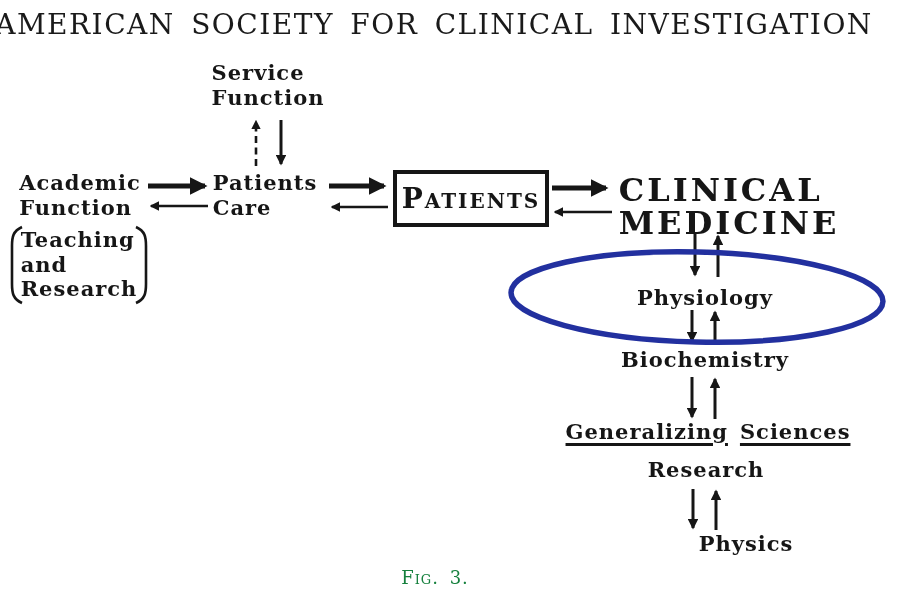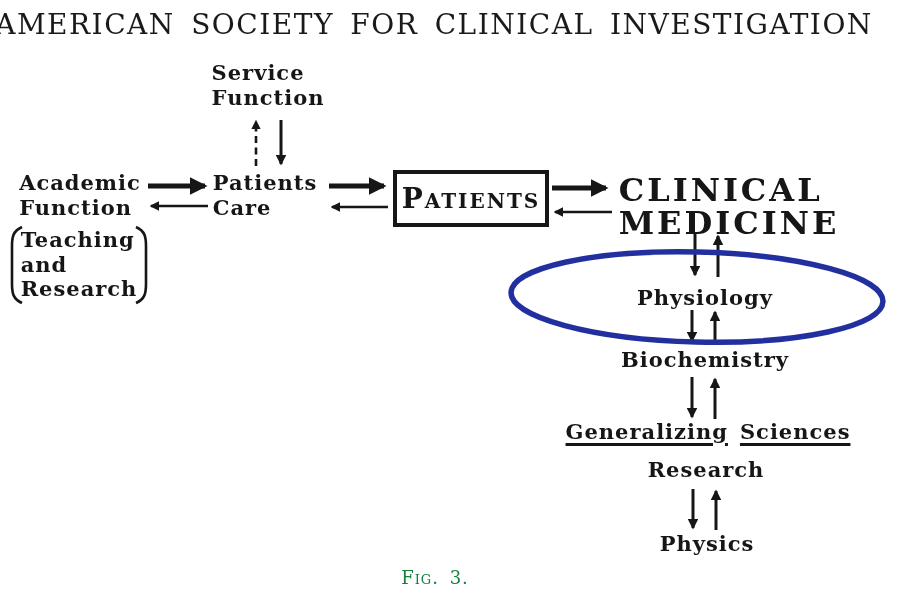--- a/index.html
+++ b/index.html
@@ -112,19 +112,19 @@
   </div>
 
   <div class="node" style="left:708px;top:419px">
     <span class="uword">Generalizing</span><span class="gap"></span><span class="uword">Sciences</span>
   </div>
 
   <div class="node" style="left:706px;top:457px">
     <span>Research</span>
   </div>
 
-  <div class="node" style="left:707px;top:531px">
+  <div class="node" style="left:746px;top:531px">
     <span>Physics</span>
   </div>
 
   <div class="caption smallcaps">Fig. 3.</div>
 
 </div>
 
 </body></html>

